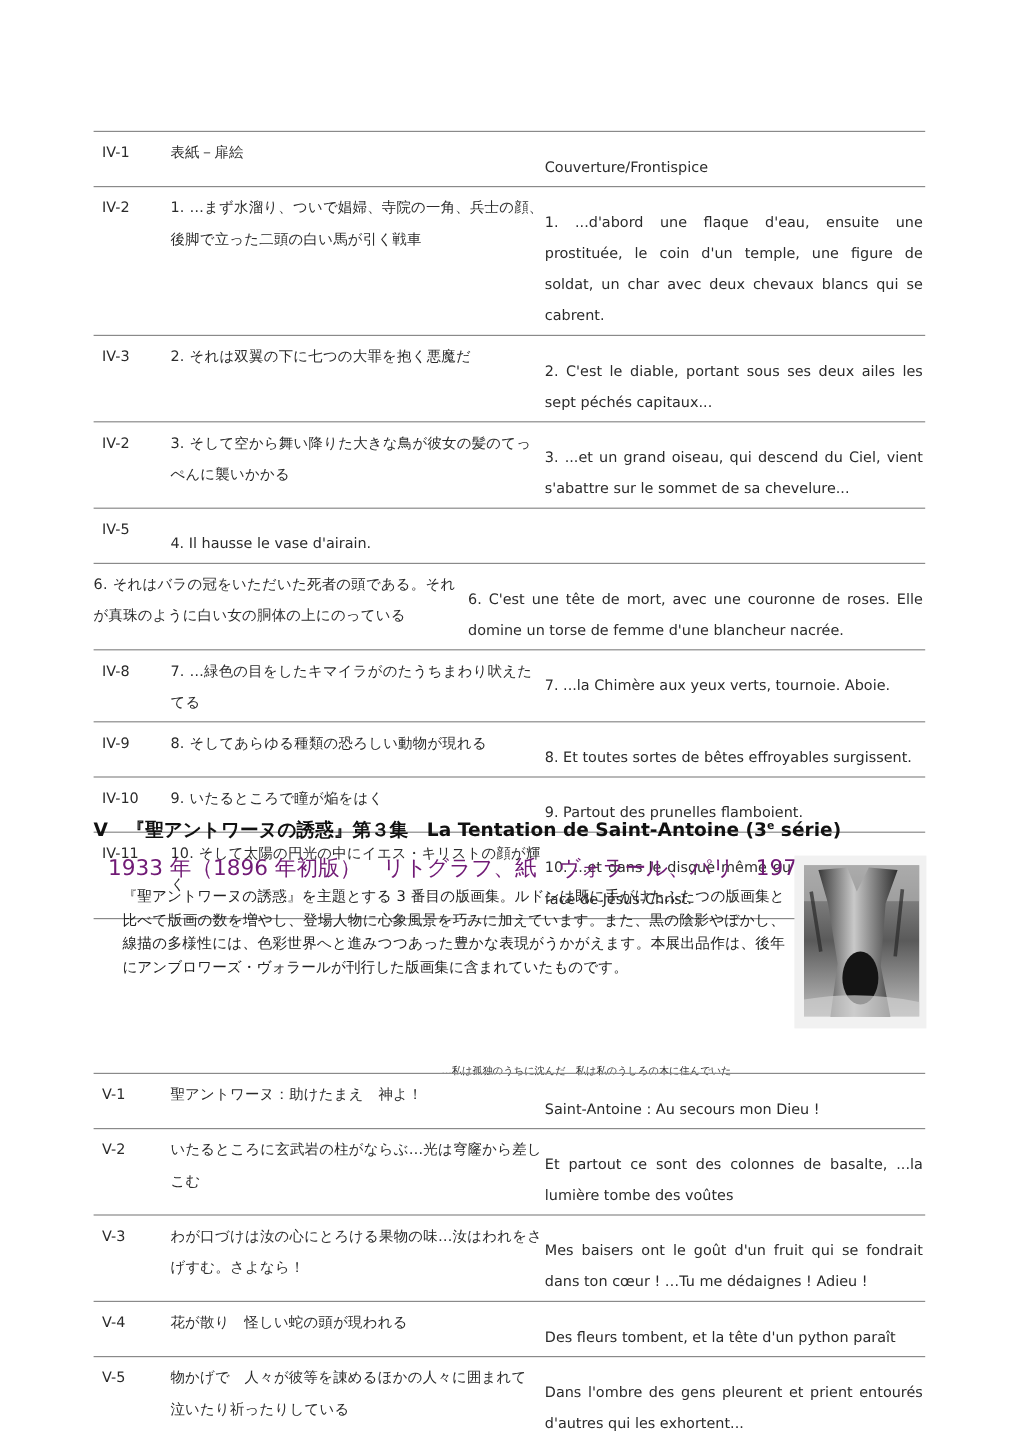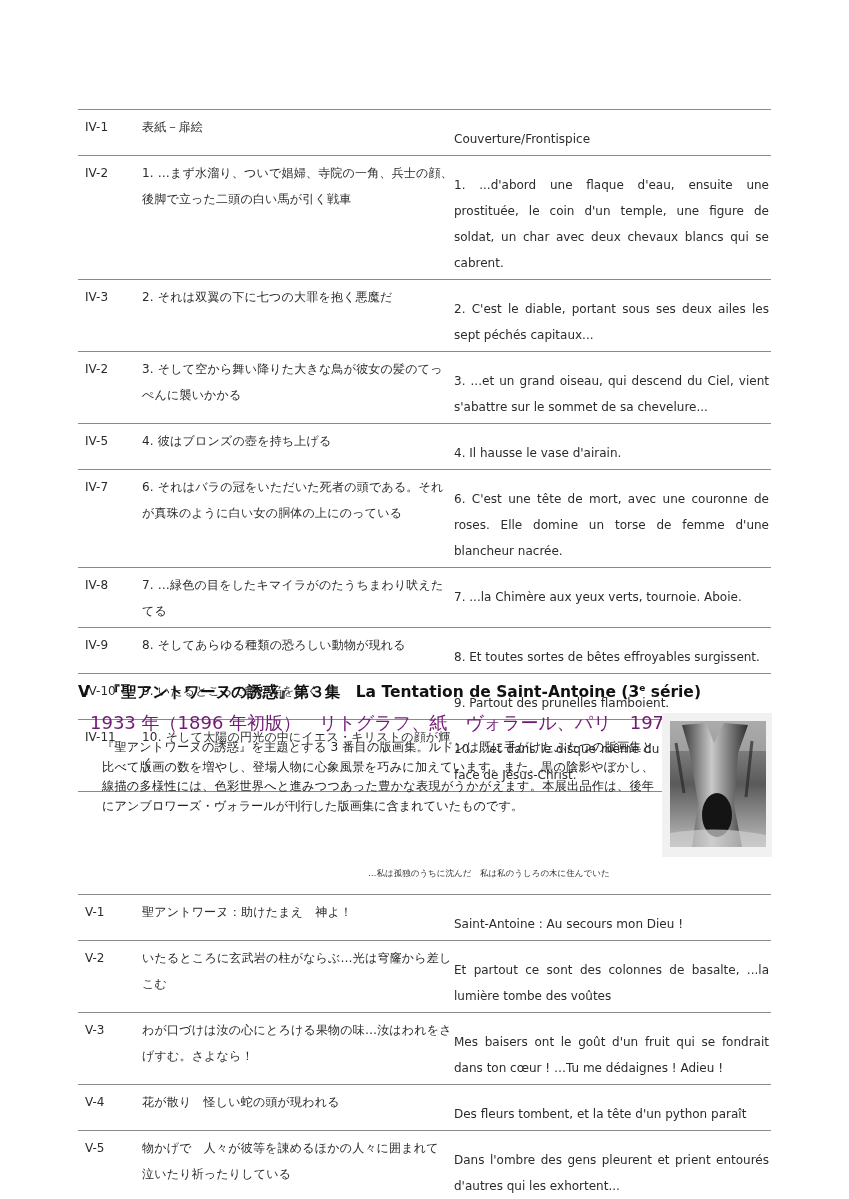--- a/index.html
+++ b/index.html
@@ -34,21 +34,21 @@
       position: absolute; left: 90px; top: 711px;
       font-size: 18px; color: #701a75; white-space: nowrap;
     }
     .sec-desc {
       position: absolute; left: 90px; top: 738px; width: 552px;
       font-size: 12.2px; line-height: 19.5px; color: #222;
       text-align: justify;
       margin-left: 12px;
     }
     .caption {
-      position: absolute; left: 368px; top: 868px;
+      position: absolute; left: 368px; top: 887px;
       font-size: 8.5px; color: #333; white-space: nowrap;
     }
     .artwork {
       position: absolute; left: 662px; top: 713px; width: 110px; height: 144px;
       background: #f1f1f1;
     }
     .artwork svg { position: absolute; left: 0; top: 0; }
   </style>
 </head>
 <body>
@@ -69,25 +69,23 @@
     <div class="ja">2. それは双翼の下に七つの大罪を抱く悪魔だ</div>
     <div class="fr">2. C'est le diable, portant sous ses deux ailes les sept péchés capitaux...</div>
   </div>
   <div class="row">
     <div class="num">IV-2</div>
     <div class="ja">3. そして空から舞い降りた大きな鳥が彼女の髪のてっぺんに襲いかかる</div>
     <div class="fr">3. ...et un grand oiseau, qui descend du Ciel, vient s'abattre sur le sommet de sa chevelure...</div>
   </div>
   <div class="row">
     <div class="num">IV-5</div>
-    <div class="ja">4. 彼はブロンズの壺を持ち上げる</div>
     <div class="fr">4. Il hausse le vase d'airain.</div>
   </div>
   <div class="row">
-    <div class="num">IV-7</div>
     <div class="ja">6. それはバラの冠をいただいた死者の頭である。それが真珠のように白い女の胴体の上にのっている</div>
     <div class="fr">6. C'est une tête de mort, avec une couronne de roses. Elle domine un torse de femme d'une blancheur nacrée.</div>
   </div>
   <div class="row">
     <div class="num">IV-8</div>
     <div class="ja">7. …緑色の目をしたキマイラがのたうちまわり吠えたてる</div>
     <div class="fr">7. ...la Chimère aux yeux verts, tournoie. Aboie.</div>
   </div>
   <div class="row">
     <div class="num">IV-9</div>

